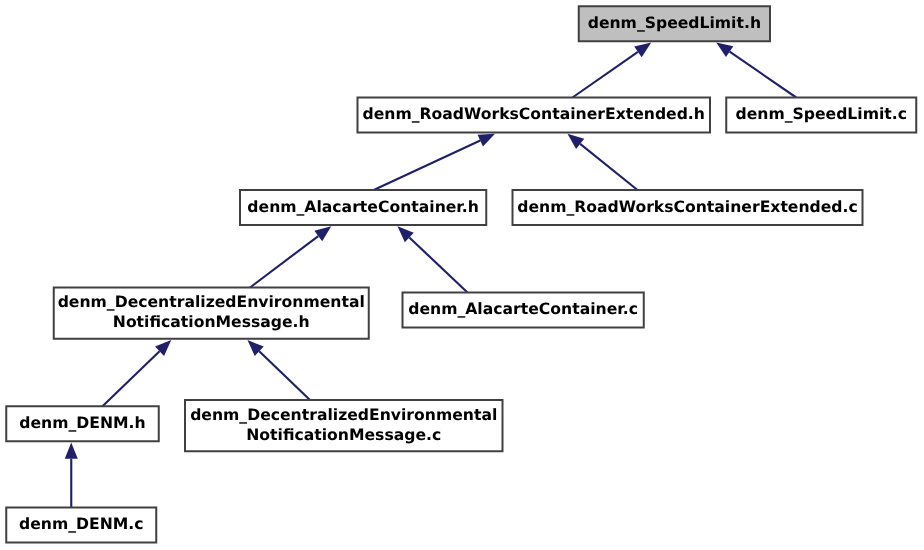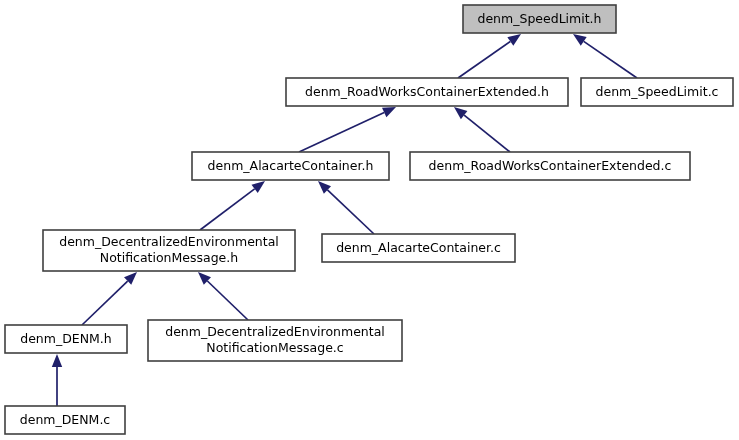--- a/index.html
+++ b/index.html
@@ -11,20 +11,21 @@
     width: 739px;
     height: 440px;
     font-family: "DejaVu Sans", sans-serif;
     overflow: hidden;
   }
   #graph-root {
     position: relative;
     width: 739px;
     height: 380px;
     background: #ffffff;
+    font-weight: bold;
   }
   #graph-svg {
     position: absolute;
     top: 0;
     left: 0;
     width: 739px;
     height: 440px;
     display: block;
   }
   .node-box {

